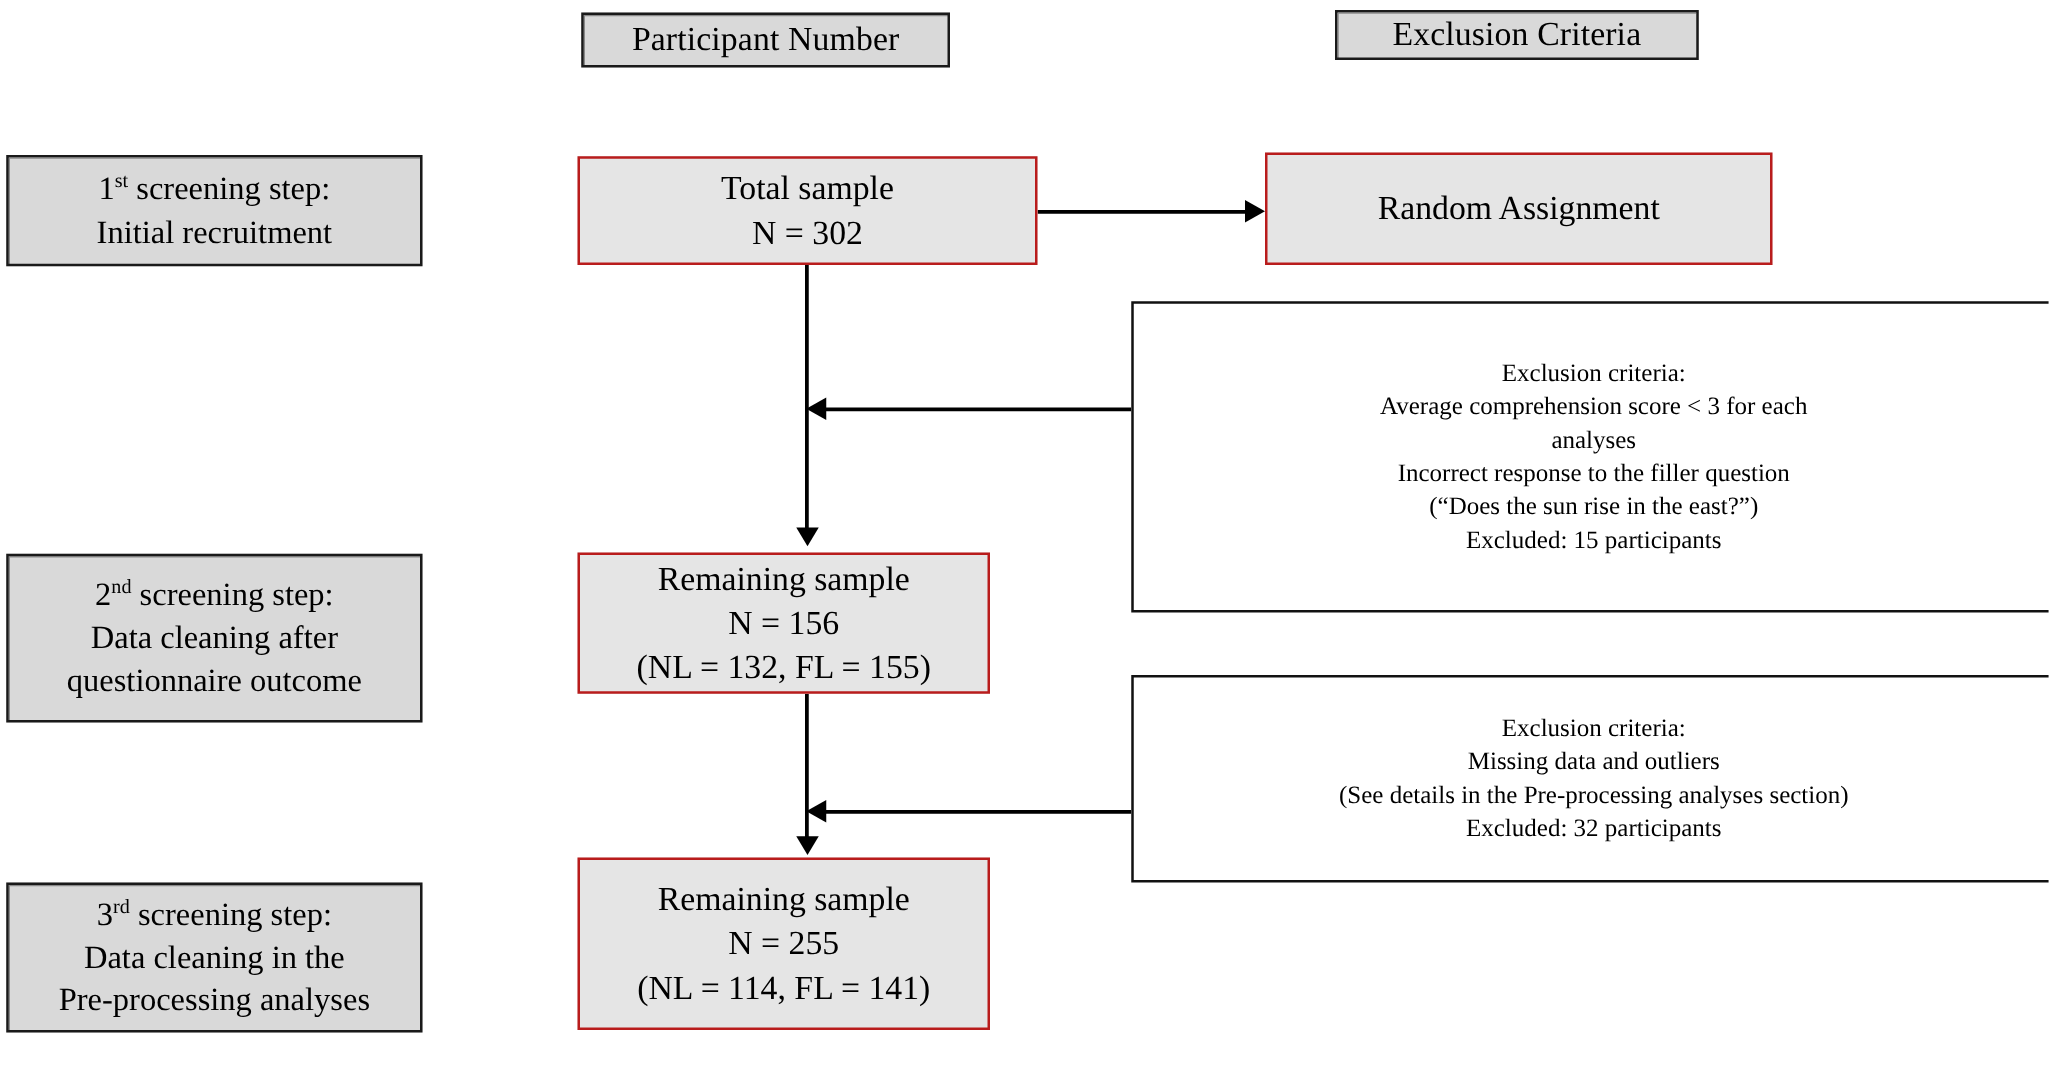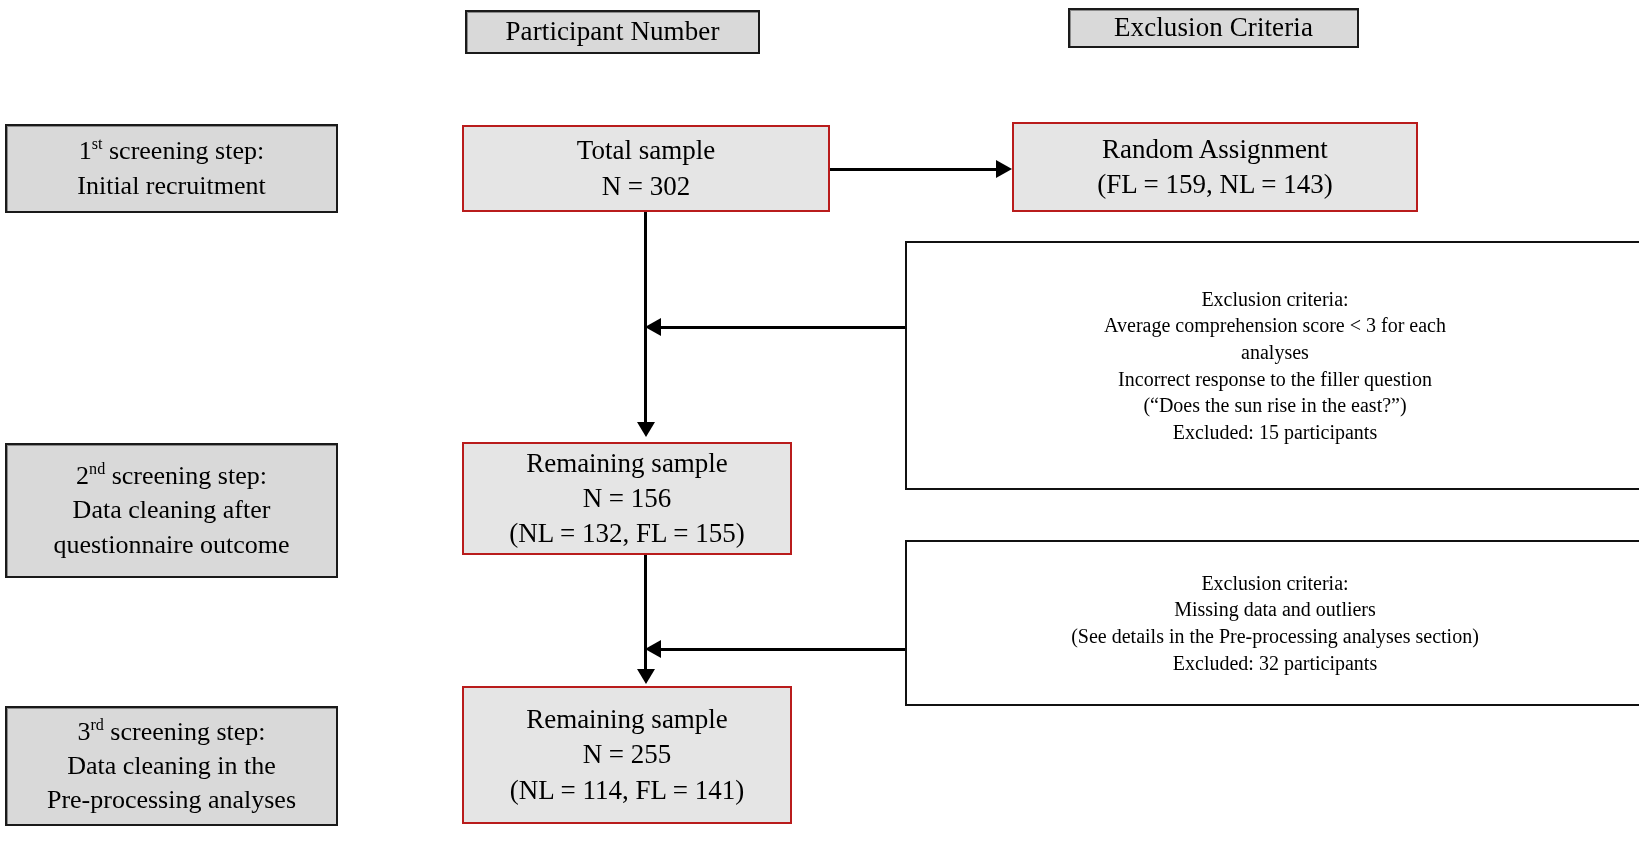--- a/index.html
+++ b/index.html
@@ -101,21 +101,20 @@
   </div>
 
   <div class="box node" style="left:462px;top:686px;width:330px;height:138px;">
     <div class="ln">Remaining sample</div>
     <div class="ln">N = 255</div>
     <div class="ln">(NL = 114, FL = 141)</div>
   </div>
 
   <div class="box node" style="left:1012px;top:122px;width:406px;height:90px;">
     <div class="ln">Random Assignment</div>
-    <div class="ln">(FL = 159, NL = 143)</div>
   </div>
 
   <div class="box crit" style="left:905px;top:241px;width:740px;height:249px;">
     <div class="ln">Exclusion criteria:</div>
     <div class="ln">Average comprehension score &lt; 3 for each</div>
     <div class="ln">analyses</div>
     <div class="ln">Incorrect response to the filler question</div>
     <div class="ln">(“Does the sun rise in the east?”)</div>
     <div class="ln">Excluded: 15 participants</div>
   </div>

